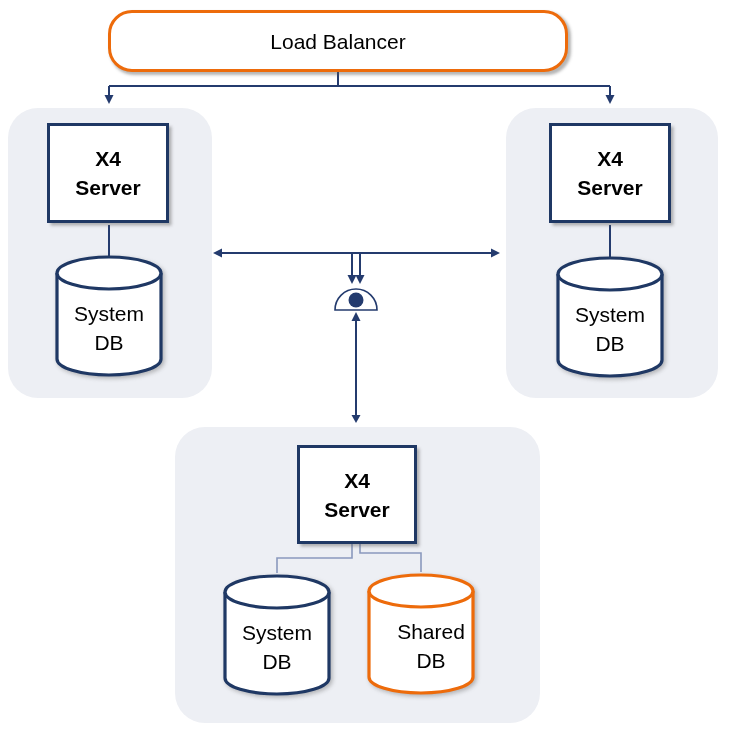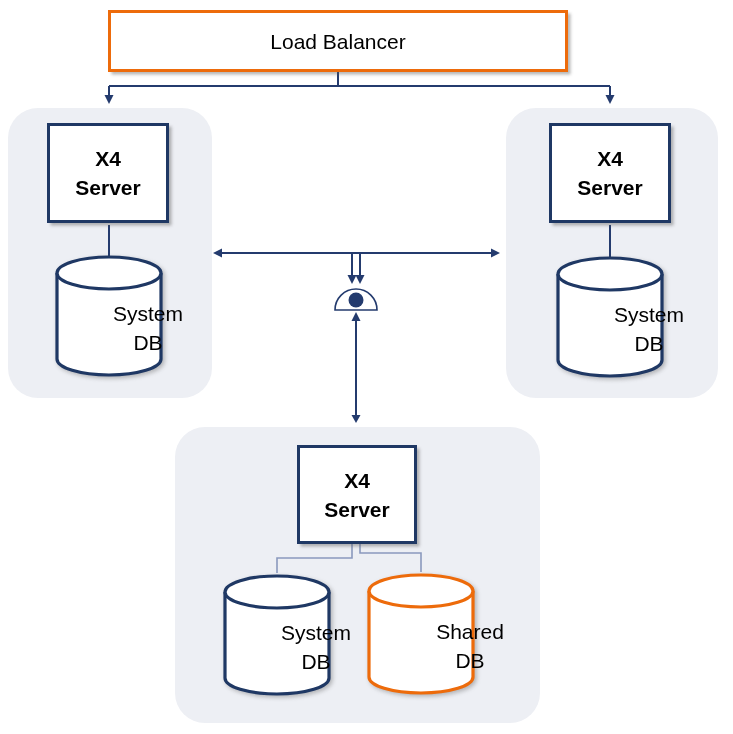--- a/index.html
+++ b/index.html
@@ -18,21 +18,21 @@
     text-align:center;font-size:21px;line-height:29px;
     box-shadow:2.5px 2.5px 3px rgba(90,90,90,.45);
   }
   .node.navy{border:3.5px solid #1F3864;font-weight:bold;}
   .node.orange{border:3.5px solid #ED6B0B;}
   .cyl{position:absolute;}
   .cyl svg{display:block;filter:drop-shadow(2.5px 2.5px 2px rgba(90,90,90,.40));}
   .cyl-label{
     position:absolute;left:0;top:44px;width:100%;
     display:flex;flex-direction:column;align-items:center;
-    font-size:21px;line-height:29px;text-align:center;margin-left:39px;
+    font-size:21px;line-height:29px;text-align:center;
   }
   .lb-label{font-size:21px;}
 </style>
 </head>
 <body>
 
 <div class="stage">
 
   <div class="cluster" style="left:8px;top:108px;width:204px;height:290px;"></div>
   <div class="cluster" style="left:506px;top:108px;width:212px;height:290px;"></div>
@@ -69,21 +69,21 @@
     <polygon points="351.5,321 360.5,321 356,312" fill="#243B6E"></polygon>
     <path d="M356 320 V415" stroke="#243B6E" stroke-width="2" fill="none"></path>
     <polygon points="351.5,415 360.5,415 356,423" fill="#243B6E"></polygon>
 
     <g stroke="#8A99BD" stroke-width="1.6" fill="none">
       <path d="M352 544 V558 H277 V573"></path>
       <path d="M360 544 V553 H421 V572"></path>
     </g>
   </svg>
 
-  <div class="node orange" style="left:108px;top:10px;width:460px;height:62px;">
+  <div class="node orange" style="left:108px;top:10px;width:460px;height:62px;border-radius:24px;">
     <span class="lb-label">Load Balancer</span>
   </div>
 
   <div class="node navy" style="left:47px;top:123px;width:122px;height:100px;">
     <span>X4</span>
     <span>Server</span>
   </div>
 
   <div class="node navy" style="left:549px;top:123px;width:122px;height:100px;">
     <span>X4</span>

